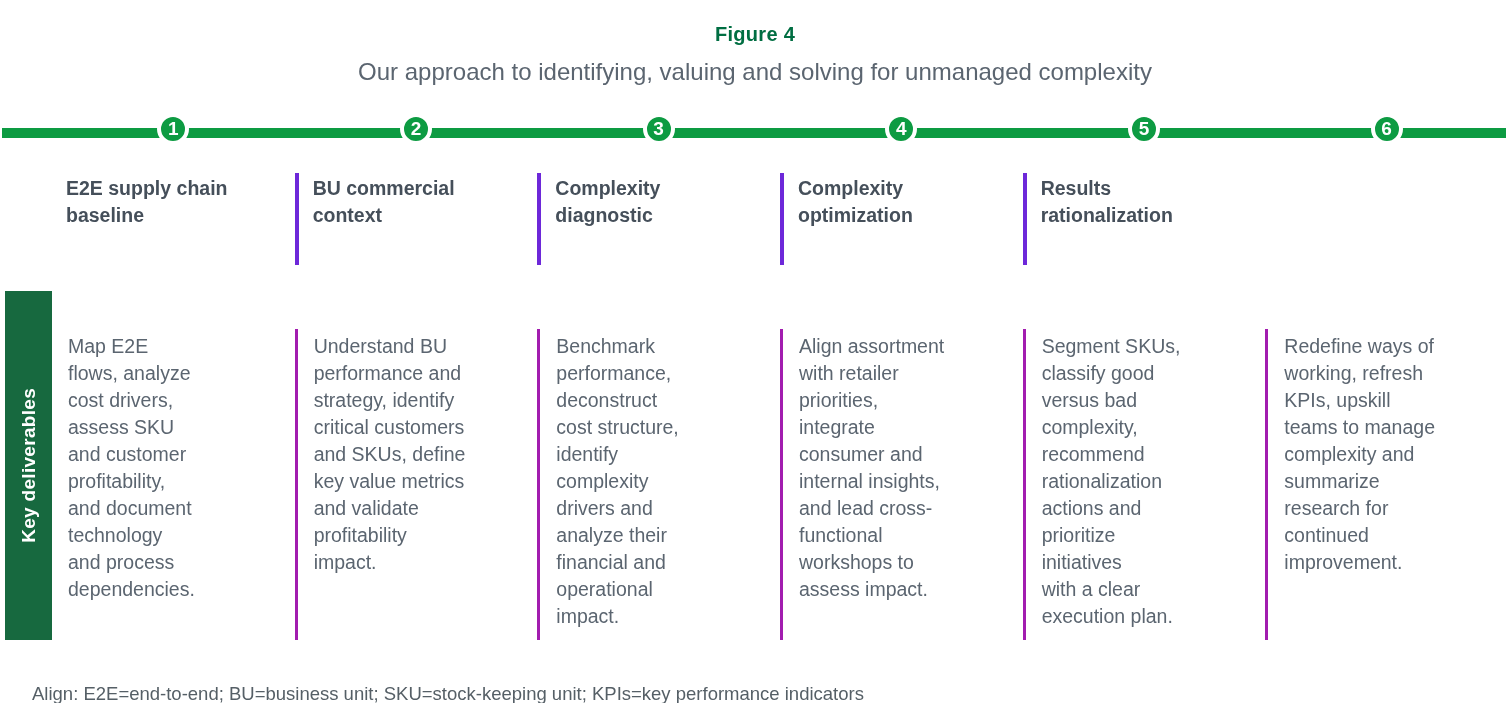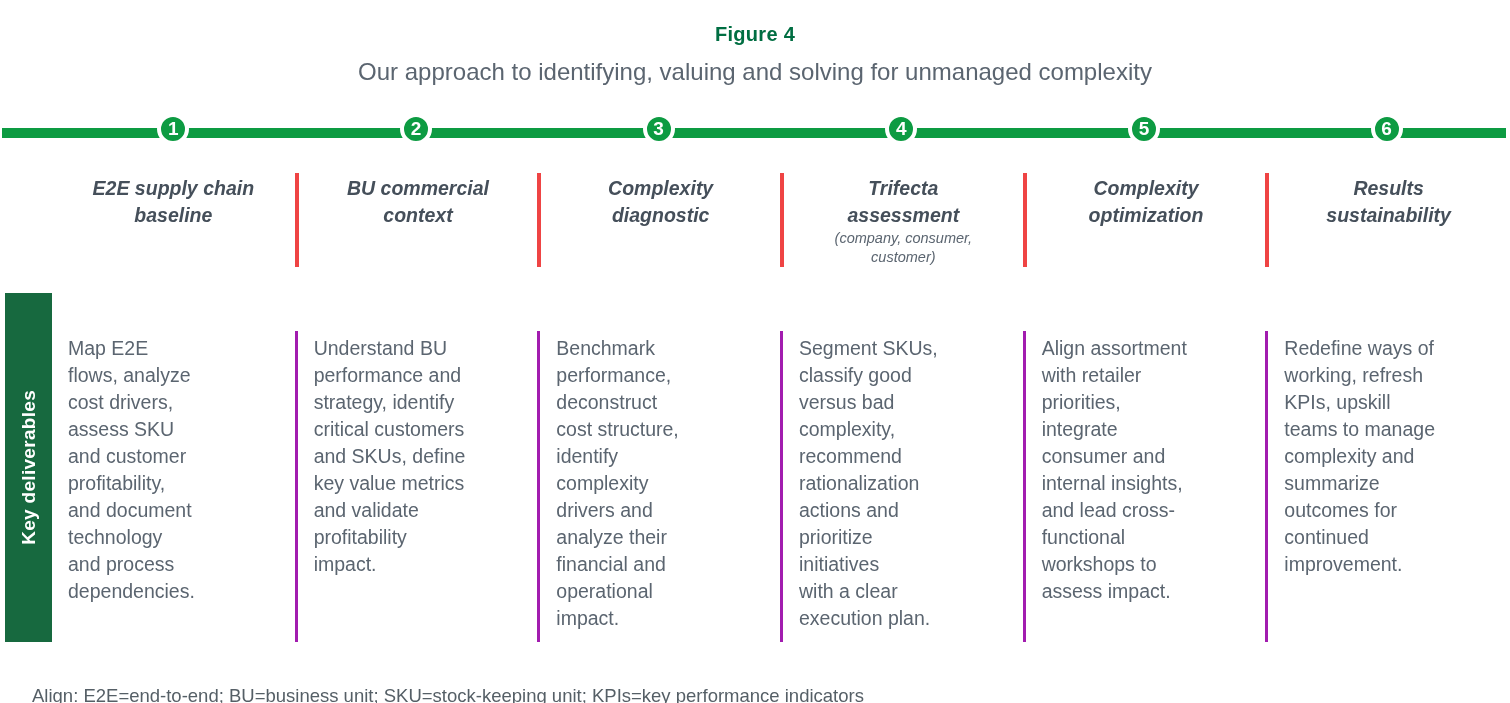--- a/index.html
+++ b/index.html
@@ -49,26 +49,25 @@
     border: 4px solid #ffffff;
     border-radius: 50%;
     display: flex; align-items: center; justify-content: center;
     color: #ffffff; font-weight: bold; font-size: 19px;
     position: relative; z-index: 2;
   }
 
   
   .headers { margin-top: 20px; }
   .header-cell {
-    text-align: center;
+    text-align: left;
     padding: 2px 14px 0 14px;
     min-height: 92px;
-    font-style: italic;
-  }
-  .header-cell + .header-cell { border-left: 4px solid #ef4444; }
+  }
+  .header-cell + .header-cell { border-left: 4px solid #6d28d9; }
   .header-title {
     color: #454f5a;
     font-weight: bold;
     font-size: 19.5px;
     line-height: 27px;
     white-space: pre-line;
   }
   .header-sub {
     color: #5b6570;
     font-size: 14.5px;
@@ -166,33 +165,27 @@
       <div class="header-title">BU commercial
 context</div>
       <div class="header-sub"></div>
     </div>
     <div class="header-cell">
       <div class="header-title">Complexity
 diagnostic</div>
       <div class="header-sub"></div>
     </div>
     <div class="header-cell">
-      <div class="header-title">Trifecta
-assessment</div>
-      <div class="header-sub">(company, consumer,
-customer)</div>
-    </div>
-    <div class="header-cell">
       <div class="header-title">Complexity
 optimization</div>
       <div class="header-sub"></div>
     </div>
     <div class="header-cell">
       <div class="header-title">Results
-sustainability</div>
+rationalization</div>
       <div class="header-sub"></div>
     </div>
   </div>
 
   <div class="body-wrap">
     <div class="deliverables-tab">
       <span>Key deliverables</span>
     </div>
     <div class="cols bodies">
       <div class="body-cell">
@@ -225,52 +218,52 @@
 cost structure,
 identify
 complexity
 drivers and
 analyze their
 financial and
 operational
 impact.</p>
         </div>
       <div class="body-cell">
+          <p>Align assortment
+with retailer
+priorities,
+integrate
+consumer and
+internal insights,
+and lead cross-
+functional
+workshops to
+assess impact.</p>
+        </div>
+      <div class="body-cell">
           <p>Segment SKUs,
 classify good
 versus bad
 complexity,
 recommend
 rationalization
 actions and
 prioritize
 initiatives
 with a clear
 execution plan.</p>
         </div>
       <div class="body-cell">
-          <p>Align assortment
-with retailer
-priorities,
-integrate
-consumer and
-internal insights,
-and lead cross-
-functional
-workshops to
-assess impact.</p>
-        </div>
-      <div class="body-cell">
           <p>Redefine ways of
 working, refresh
 KPIs, upskill
 teams to manage
 complexity and
 summarize
-outcomes for
+research for
 continued
 improvement.</p>
         </div>
     </div>
   </div>
 
   <div class="footer">
     <div class="note">Align: E2E=end-to-end; BU=business unit; SKU=stock-keeping unit; KPIs=key performance indicators</div>
     <div class="source">Source: L.E.K. research and analysis</div>
   </div>

